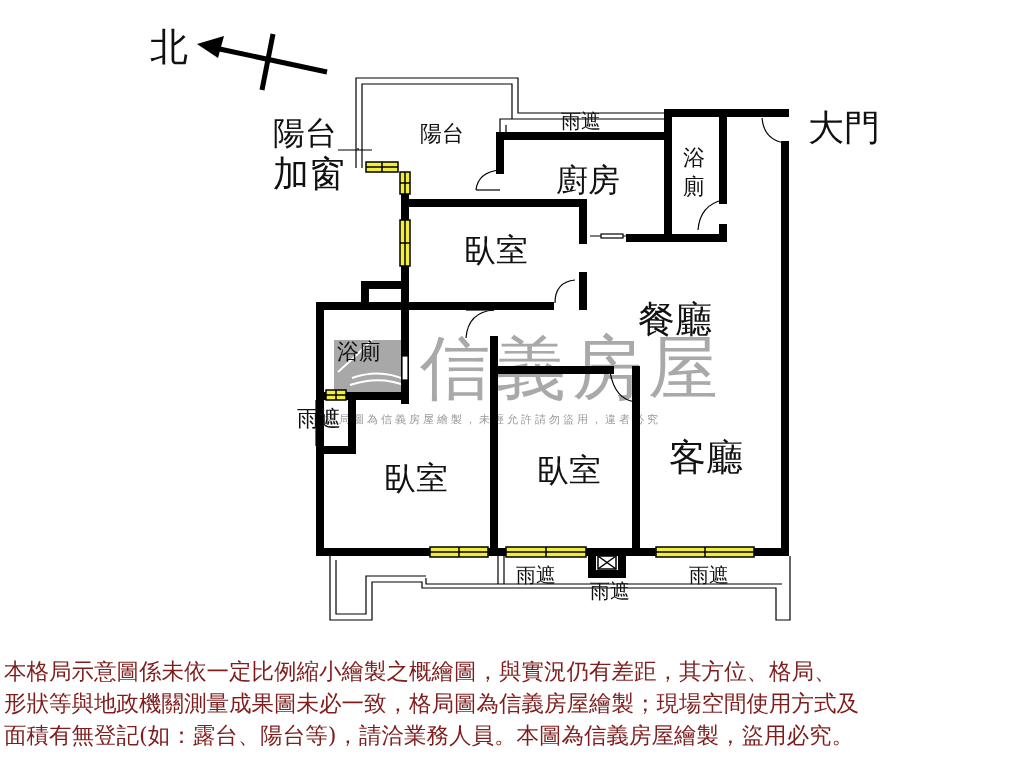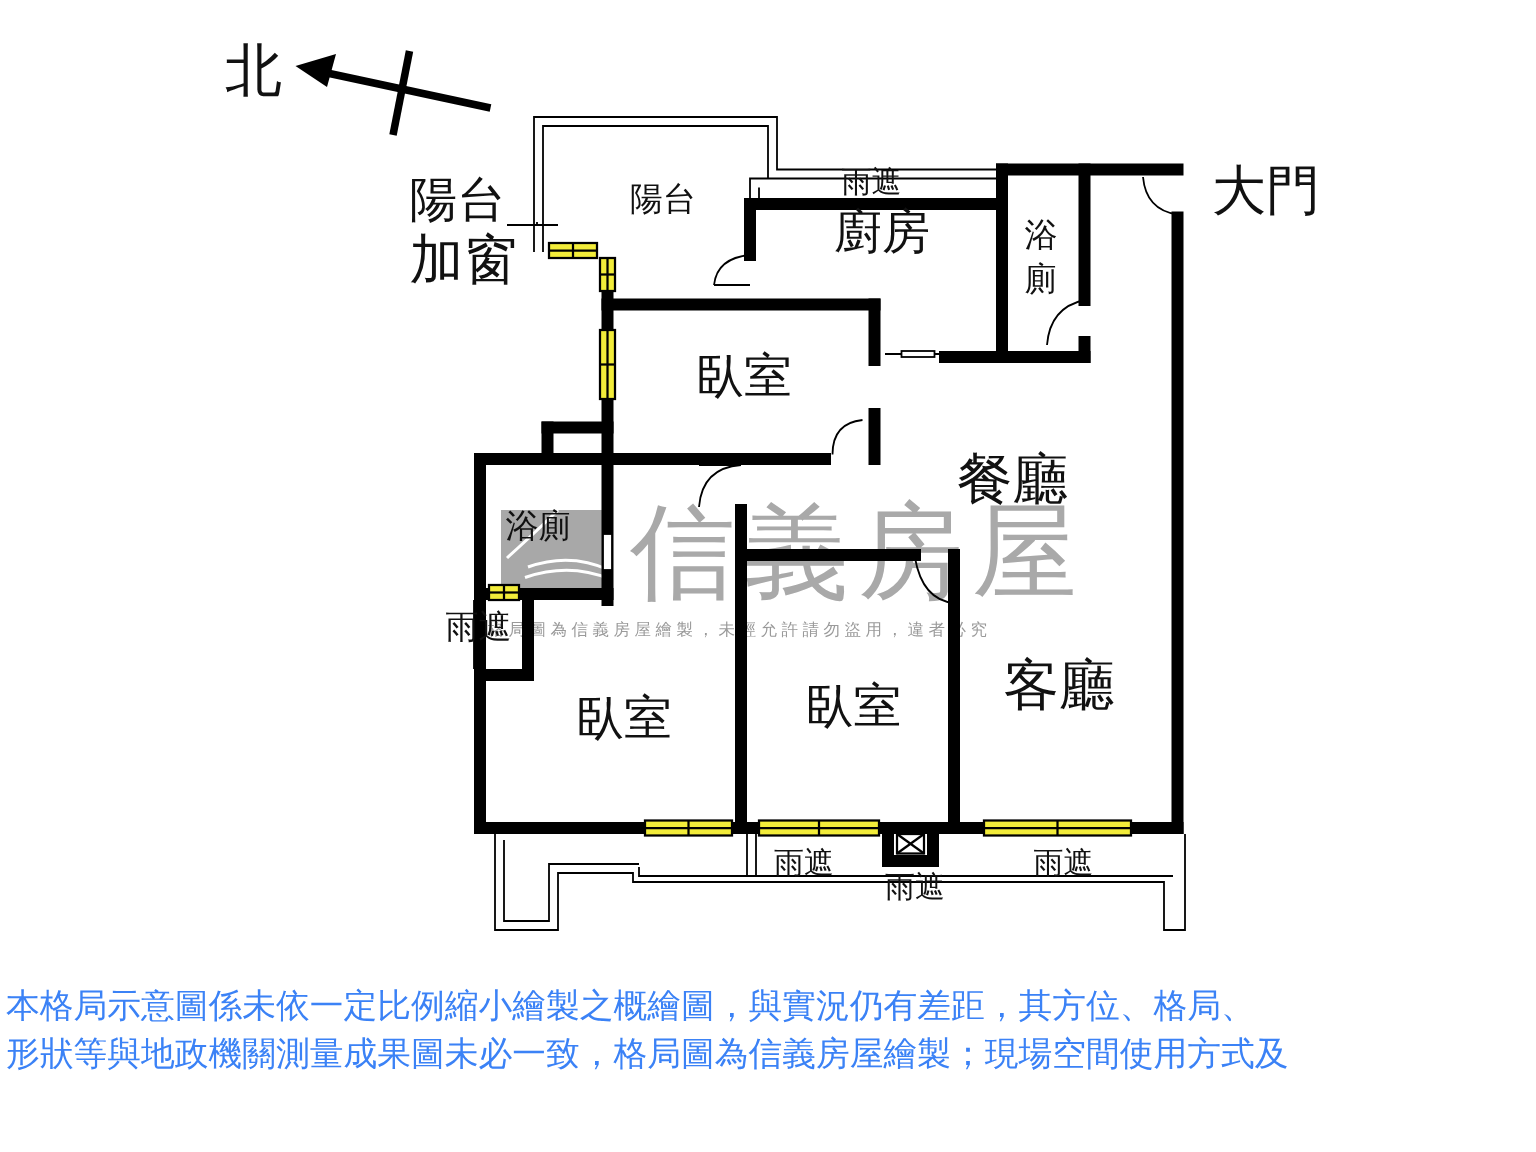--- a/index.html
+++ b/index.html
@@ -7,21 +7,21 @@
          font-family: "DejaVu Serif", "Liberation Serif", serif; color: #000; }
   #plan { position: absolute; left: 0; top: 0; width: 1024px; height: 640px; }
   .lbl { position: absolute; white-space: nowrap; line-height: 1; color: #111;
          font-family: "DejaVu Serif", "Liberation Serif", serif; }
   .wm-big { position: absolute; left: 420px; top: 333px; font-size: 70px; color: #a9a9a9;
             font-family: "DejaVu Sans", "Liberation Sans", sans-serif; letter-spacing: 6px; line-height: 1; }
   .wm-small { position: absolute; left: 325px; top: 414px; font-size: 11px; color: #9a9a9a;
               font-family: "DejaVu Sans", "Liberation Sans", sans-serif; letter-spacing: 3px; line-height: 1; }
   .wm-logo { position: absolute; left: 334px; top: 340px; width: 74px; height: 52px; background: #a8a8a8; }
   .disclaimer { position: absolute; left: 4px; top: 655px; width: 1020px; font-size: 22.5px; line-height: 32px;
-                font-family: "DejaVu Serif", "Liberation Serif", serif; color: #3b82f6; }
+                font-family: "DejaVu Serif", "Liberation Serif", serif; color: #7f1d1d; }
   .disclaimer div { white-space: nowrap; }
 </style>
 </head>
 <body>
 
 <div class="wm-logo"></div>
 <div class="wm-big">信義房屋</div>
 <div class="wm-small">格局圖為信義房屋繪製，未經允許請勿盜用，違者必究</div>
 
 <svg id="plan" viewBox="0 0 1024 640" xmlns="http://www.w3.org/2000/svg">
@@ -147,31 +147,32 @@
     <path d="M504 556 L504 584"></path>
     <line x1="316" y1="400" x2="316" y2="446"></line>
   </g>
 </svg>
 
 <div class="lbl" style="left:150px;top:28px;font-size:38px;">北</div>
 <div class="lbl" style="left:420px;top:123px;font-size:22px;">陽台</div>
 <div class="lbl" style="left:273px;top:117px;font-size:32px;">陽台</div>
 <div class="lbl" style="left:273px;top:156px;font-size:36px;">加窗</div>
 <div class="lbl" style="left:561px;top:111px;font-size:20px;">雨遮</div>
-<div class="lbl" style="left:556px;top:138px;font-size:32px;">廚房</div>
+<div class="lbl" style="left:556px;top:164px;font-size:32px;">廚房</div>
 <div class="lbl" style="left:683px;top:147px;font-size:22px;">浴</div>
 <div class="lbl" style="left:683px;top:176px;font-size:22px;">廁</div>
 <div class="lbl" style="left:808px;top:110px;font-size:36px;">大門</div>
 <div class="lbl" style="left:464px;top:234px;font-size:32px;">臥室</div>
 <div class="lbl" style="left:638px;top:301px;font-size:37px;">餐廳</div>
 <div class="lbl" style="left:337px;top:341px;font-size:22px;text-align:right;">浴廁</div>
 <div class="lbl" style="left:297px;top:408px;font-size:22px;">雨遮</div>
 <div class="lbl" style="left:384px;top:462px;font-size:32px;">臥室</div>
 <div class="lbl" style="left:537px;top:454px;font-size:32px;">臥室</div>
 <div class="lbl" style="left:669px;top:442px;font-size:37px;font-family:Liberation Mono, monospace;">客廳</div>
 <div class="lbl" style="left:516px;top:565px;font-size:20px;">雨遮</div>
 <div class="lbl" style="left:590px;top:581px;font-size:20px;">雨遮</div>
 <div class="lbl" style="left:689px;top:565px;font-size:20px;">雨遮</div>
 
 <div class="disclaimer">
   <div>本格局示意圖係未依一定比例縮小繪製之概繪圖，與實況仍有差距，其方位、格局、</div>
   <div>形狀等與地政機關測量成果圖未必一致，格局圖為信義房屋繪製；現場空間使用方式及</div>
+  <div>面積有無登記(如：露台、陽台等)，請洽業務人員。本圖為信義房屋繪製，盜用必究。</div>
 </div>
 
 </body></html>

